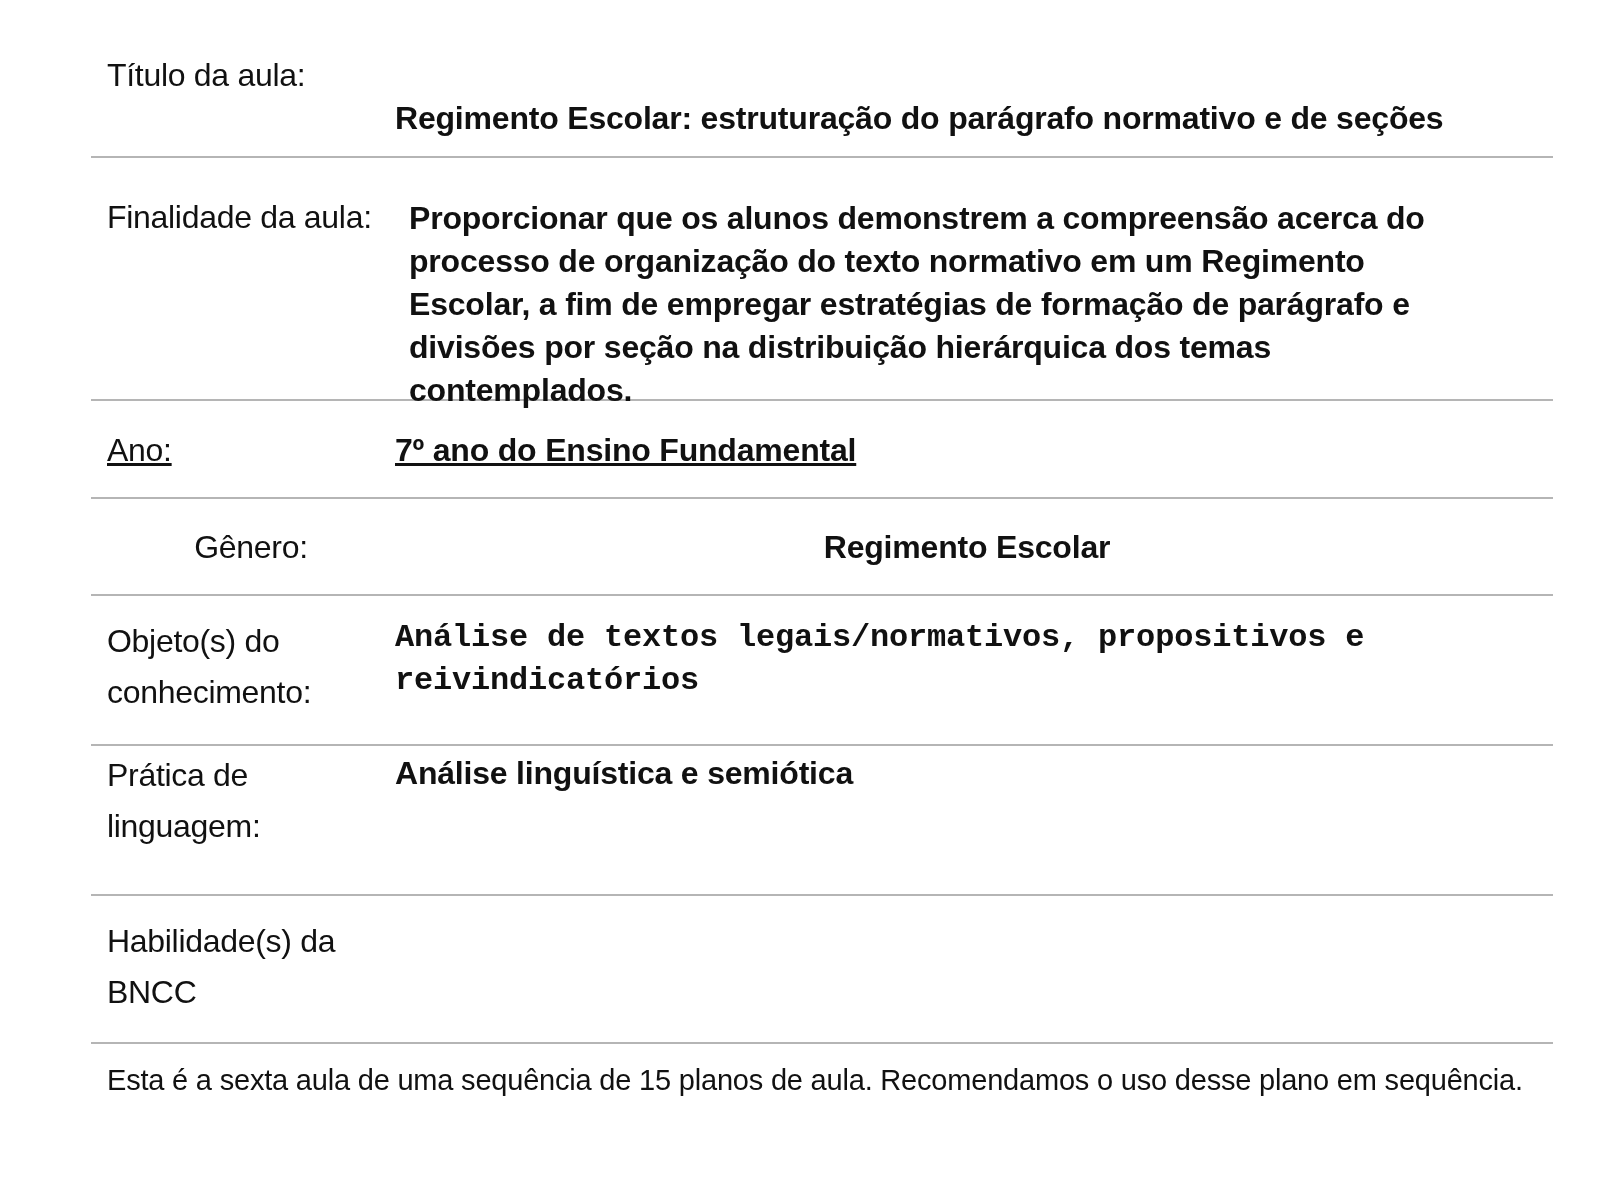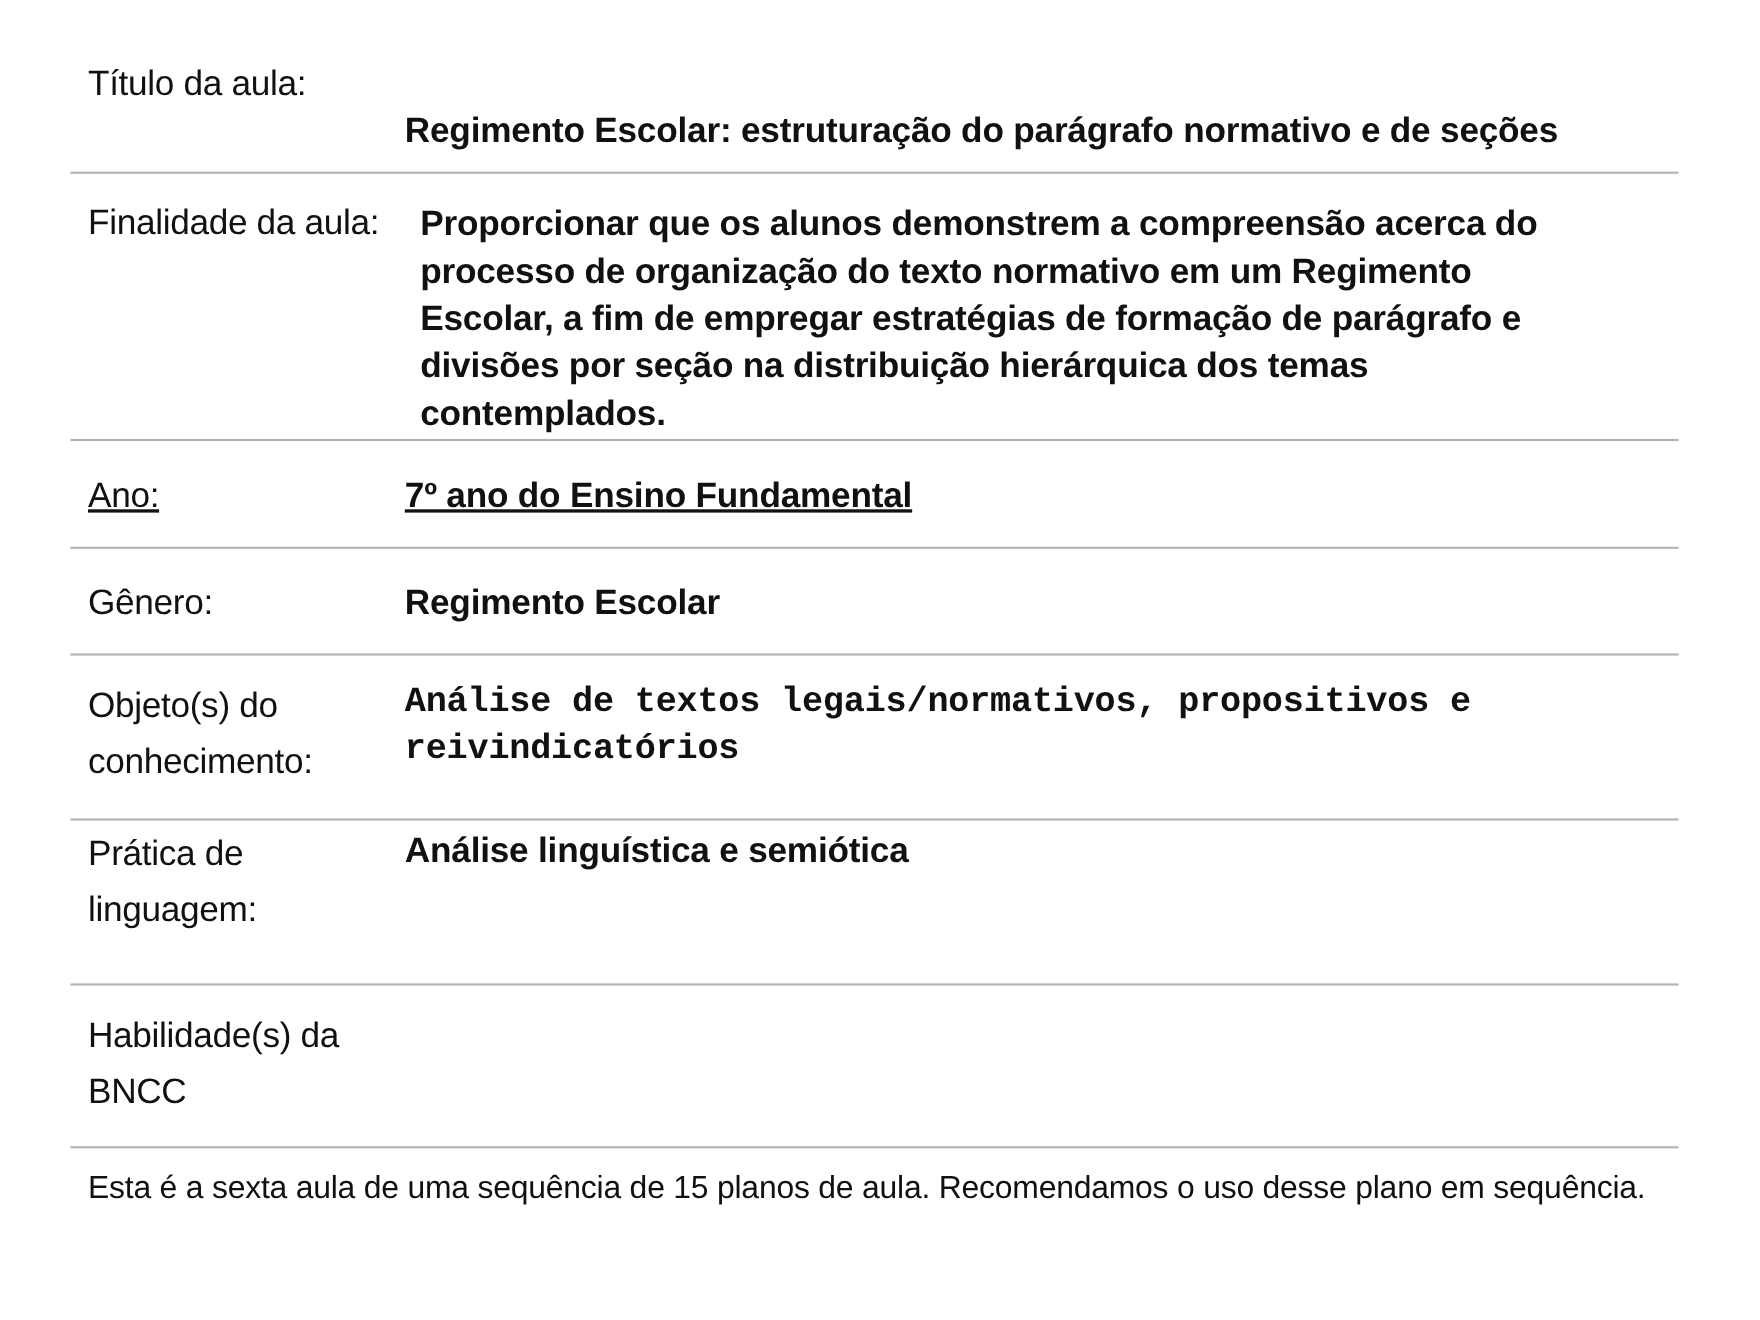--- a/index.html
+++ b/index.html
@@ -10,21 +10,21 @@
     body {
       width: 1600px;
       height: 1200px;
       position: relative;
       overflow: hidden;
       font-family: "Liberation Sans", "DejaVu Sans", sans-serif;
       color: #111111;
     }
     .doc {
       position: absolute;
-      left: 64px;
+      left: 91px;
       top: 30px;
       width: 1462px;
     }
     .row {
       display: flex;
       border-bottom: 2px solid #b5b5b5;
       box-sizing: border-box;
     }
     .label {
       width: 304px;
@@ -42,25 +42,25 @@
       font-size: 32px;
       line-height: 43px;
       font-weight: bold;
       color: #111111;
       letter-spacing: -0.2px;
       padding-right: 14px;
       box-sizing: border-box;
     }
     .row-title { height: 128px; padding-top: 20px; }
     .row-title .value { text-align: justify; text-align-last: left; padding-top: 4px; margin-top: 43px; }
-    .row-finalidade { height: 243px; padding-top: 19px; }
+    .row-finalidade { height: 243px; padding-top: 34px; }
     .row-finalidade .value { padding-left: 14px; padding-top: 5px; padding-right: 74px; }
     .row-ano { height: 98px; padding-top: 24px; text-decoration: underline; }
     .row-ano .value { padding-top: 4px; }
-    .row-genero { height: 97px; padding-top: 23px; }
+    .row-genero { height: 97px; padding-top: 23px; text-align: center; }
     .row-genero .value { padding-top: 4px; }
     .row-objeto { height: 150px; padding-top: 20px; }
     .row-objeto .value { padding-top: 0px; font-family: Liberation Mono, monospace; }
     .row-pratica { height: 150px; padding-top: 4px; }
     .row-pratica .value { padding-top: 2px; }
     .row-habilidade { height: 148px; padding-top: 20px; flex-direction: column; }
     .row-habilidade .value { padding-top: 0px; }
     .note {
       padding-left: 16px;
       padding-top: 14px;

